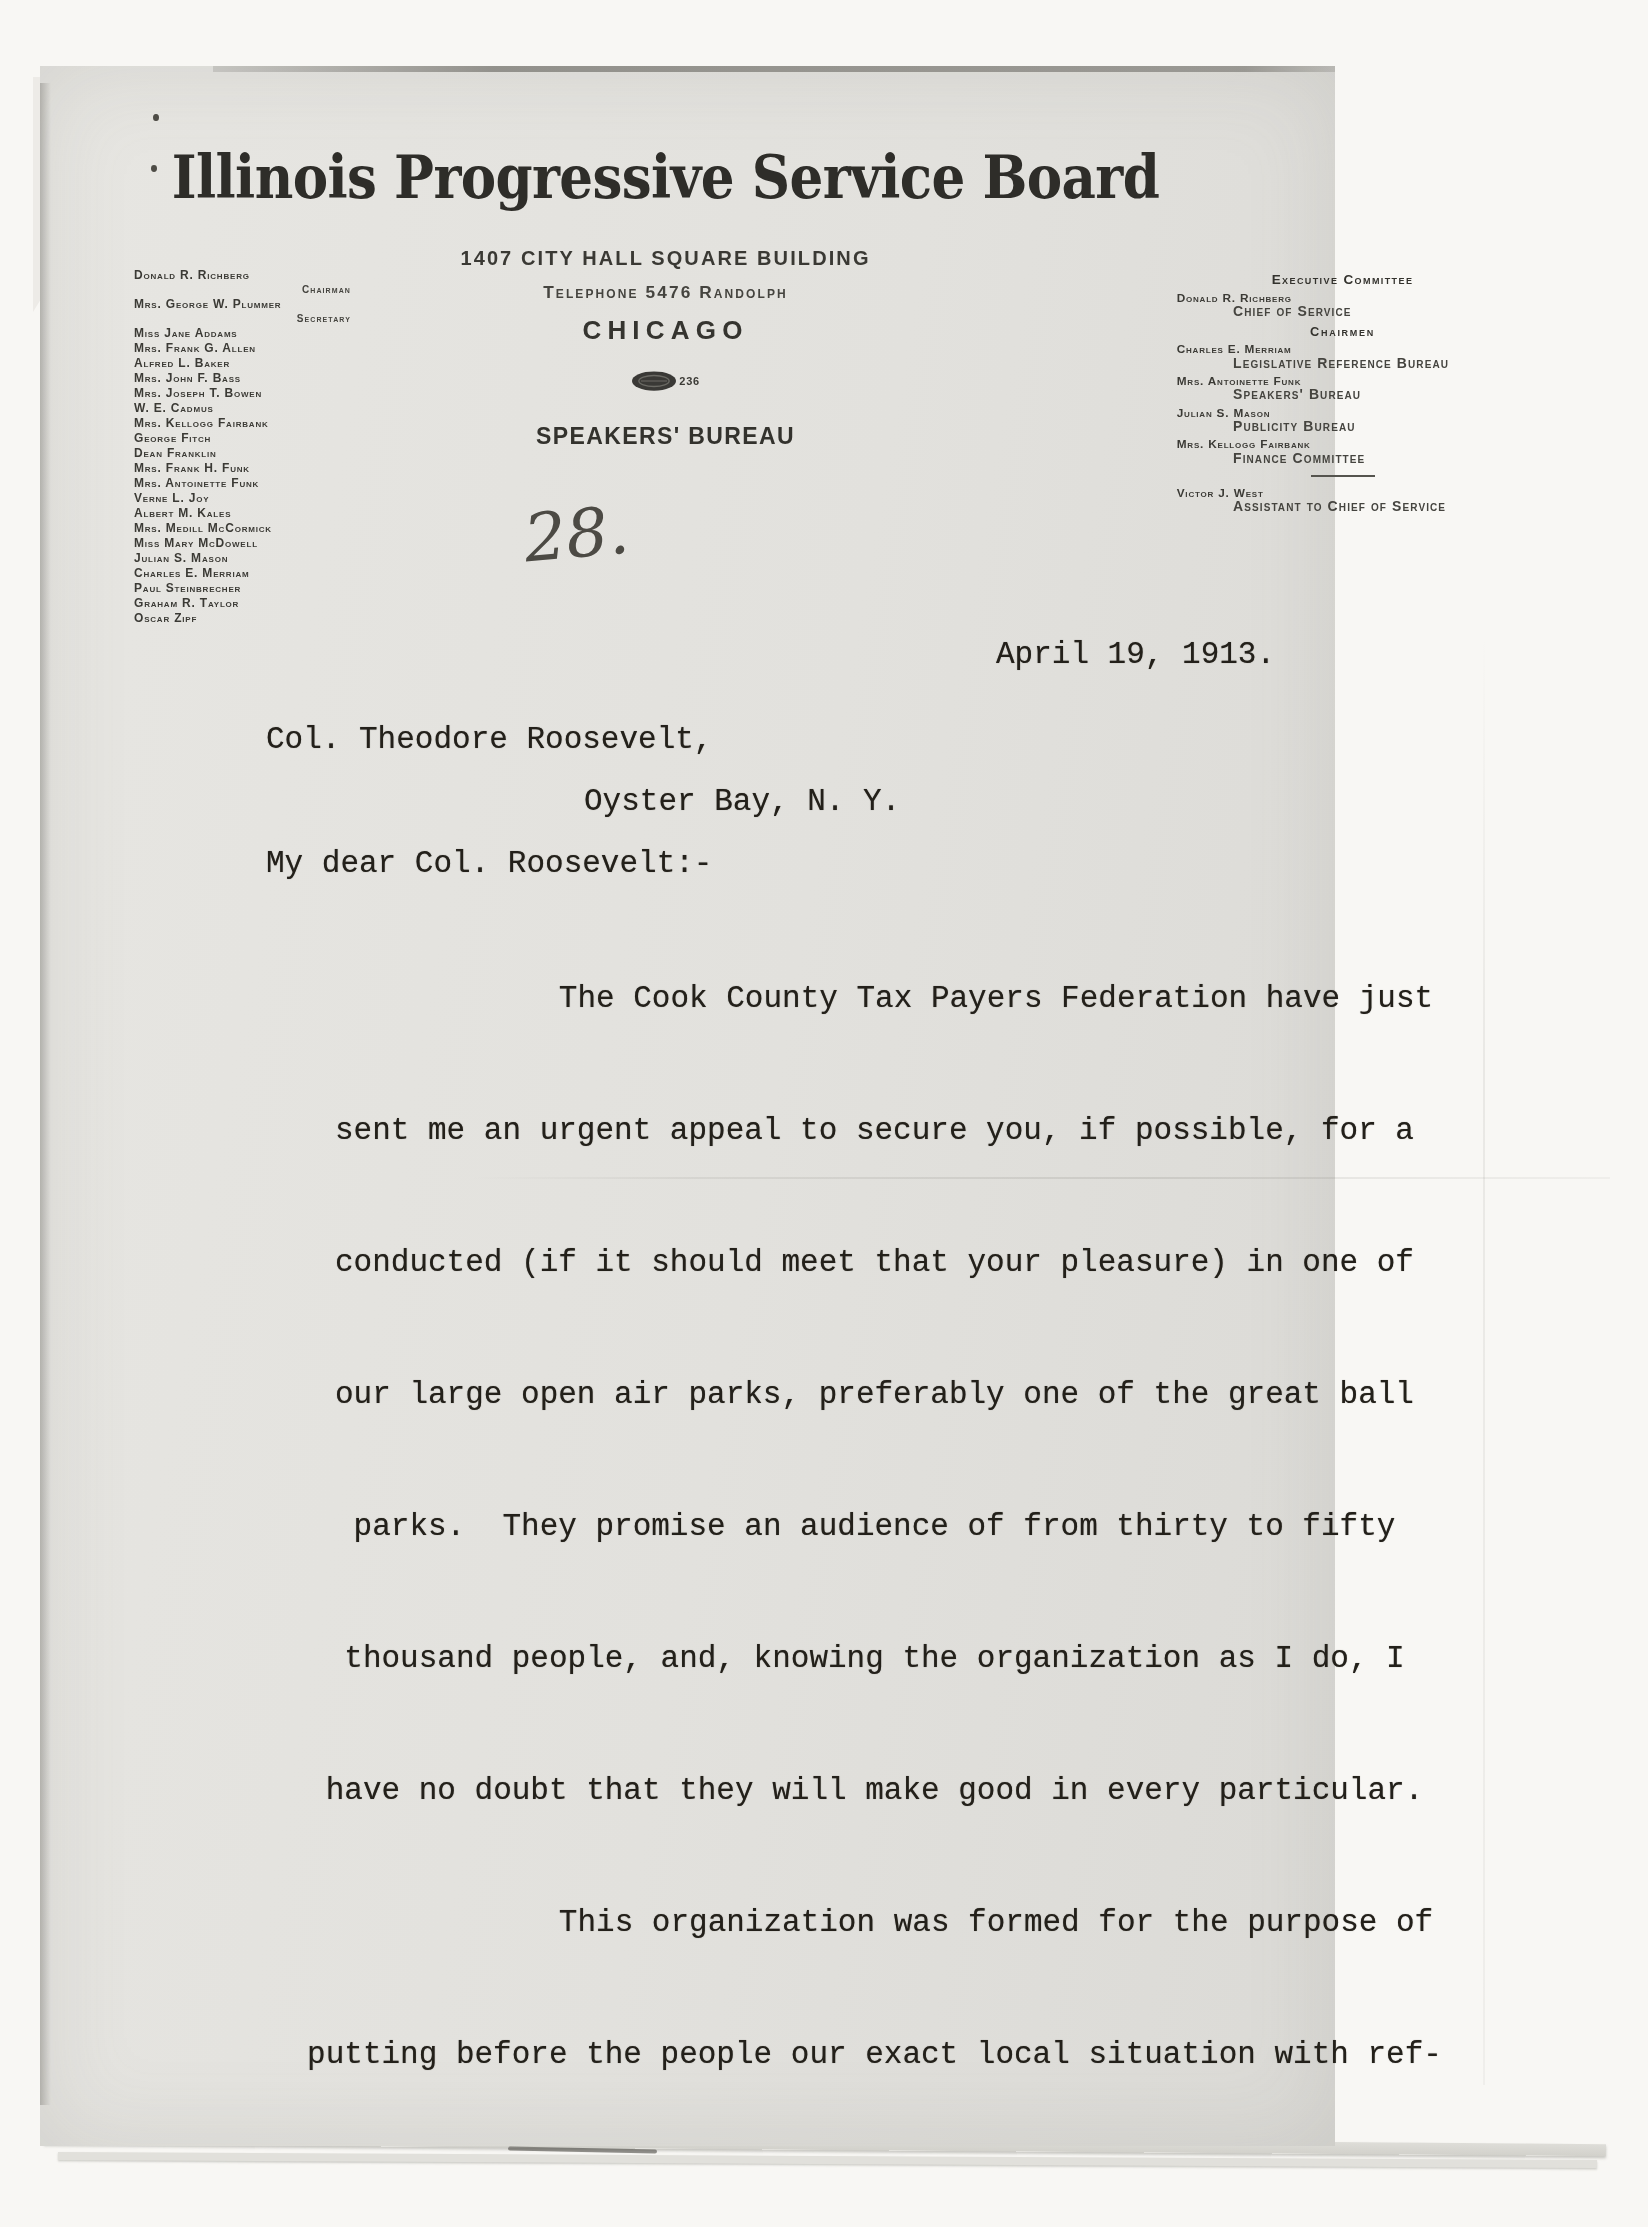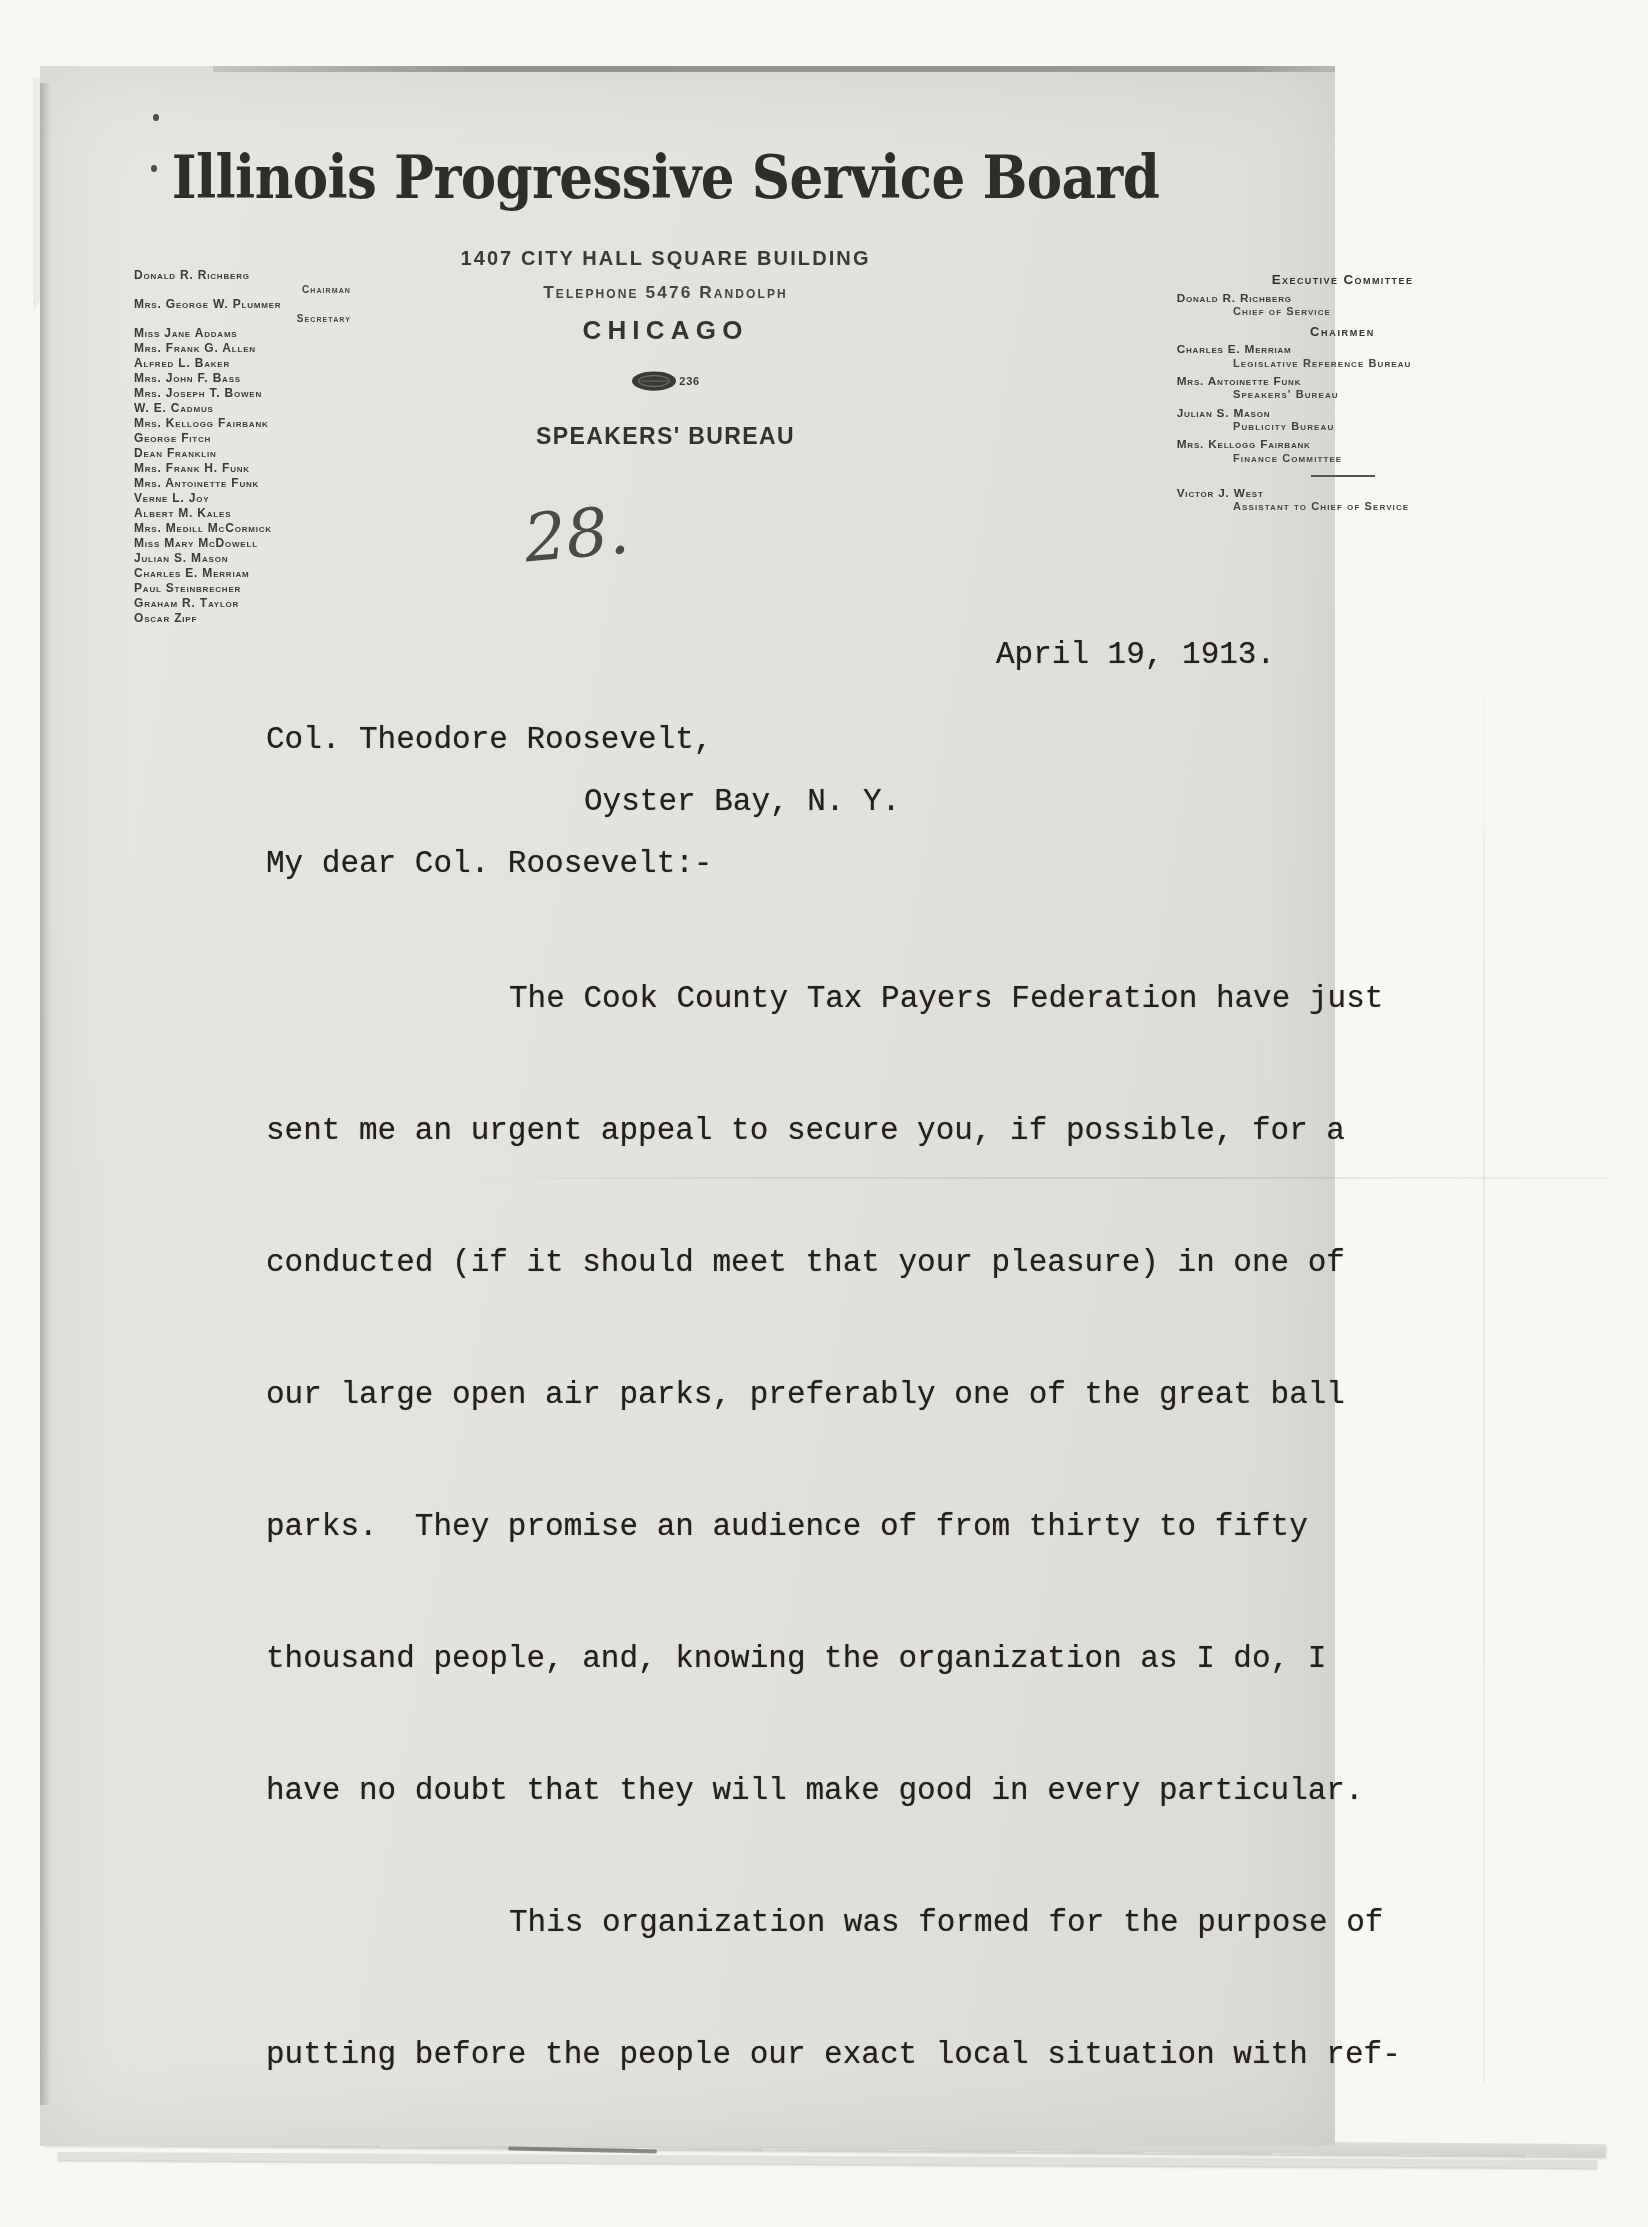--- a/index.html
+++ b/index.html
@@ -108,21 +108,21 @@
     text-align:center; font-variant:small-caps; font-weight:700;
     font-size:13.5px; letter-spacing:1.4px; color:#33322d; margin-bottom:3.5px;
   }
   .rc-entry { margin-bottom:4.8px; }
   .rc-name {
     font-variant:small-caps; font-weight:700; font-size:11.8px;
     letter-spacing:0.8px; color:#3b3a35; line-height:14.5px;
     padding-left:9.7px; white-space:nowrap;
   }
   .rc-role {
-    font-variant:small-caps; font-weight:700; font-size:11px;
+    font-variant:small-caps; font-weight:700; font-size:14px;
     letter-spacing:1.1px; color:#45443f; line-height:12.4px;
     padding-left:66px; white-space:nowrap;
   }
   .rc-sub {
     text-align:center; font-variant:small-caps; font-weight:700;
     font-size:12.8px; letter-spacing:1.7px; color:#33322d;
     margin:6.2px 0 3.5px;
   }
   .rc-divider { width:64px; height:2.1px; background:#55544e; margin:11px auto 8.3px; }
 
@@ -132,20 +132,21 @@
     font-family:"DejaVu Serif", serif; font-style:italic;
     font-size:66px; color:#4c4a44; transform:rotate(-5deg);
   }
 
   
   .tw {
     position:absolute;
     font-family:"Liberation Mono", monospace;
     font-size:31px; color:#23201a; white-space:pre;
     text-shadow:0 0 0.9px rgba(35,32,26,0.55);
+    text-align:center;
   }
   .tw-date  { left:956px; top:571px; }
   .tw-rcpt1 { left:226px;  top:656px; }
   .tw-rcpt2 { left:544px;  top:718px; }
   .tw-salut { left:226px;  top:780px; }
   .tw-body  { left:226px;  top:845px; width:1217px; }
   .tw-body .line { height:62px; }
   .para-indent { padding-left:243px; }
 </style>
 </head>

